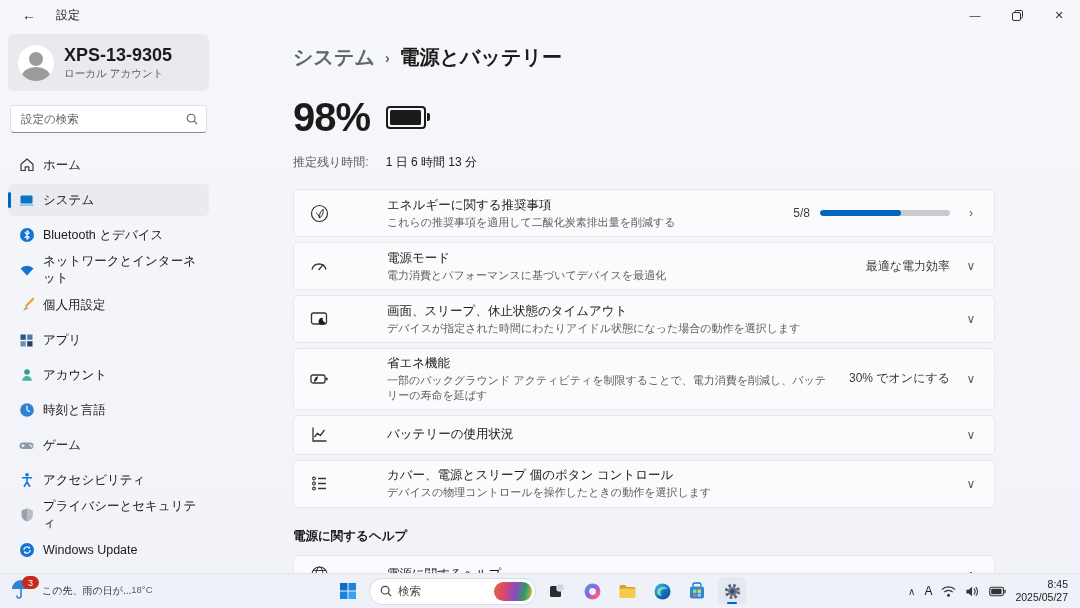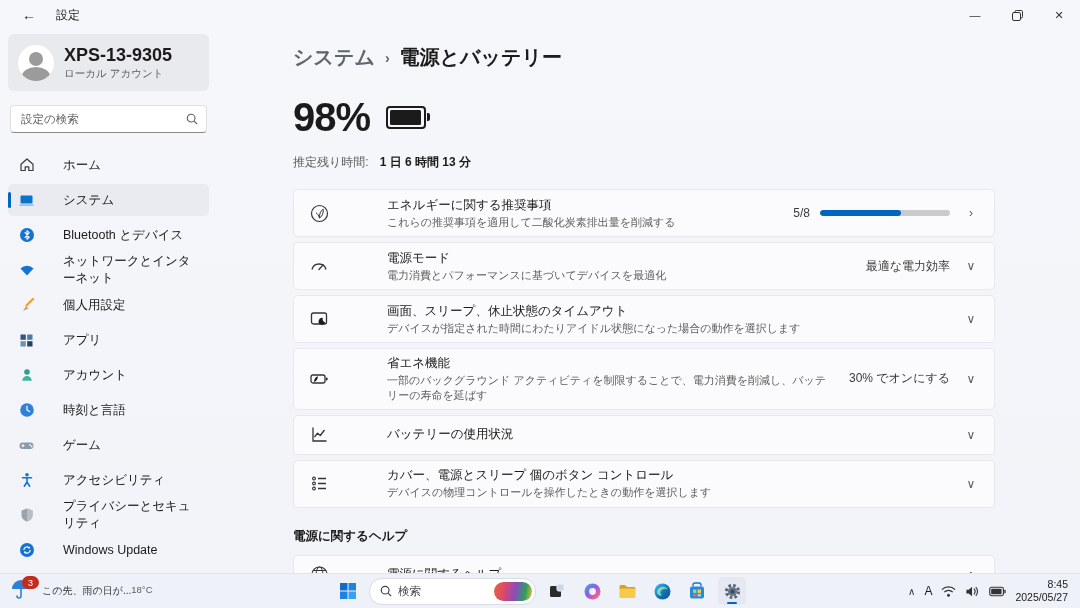--- a/index.html
+++ b/index.html
@@ -21,37 +21,37 @@
   .avatar{width:36px;height:36px;border-radius:50%;background:#fff;position:relative;overflow:hidden;flex:0 0 36px;}
   .avatar:before{content:"";position:absolute;left:11px;top:7px;width:14px;height:14px;border-radius:50%;background:#9b9b9b;}
   .avatar:after{content:"";position:absolute;left:4px;top:22px;width:28px;height:18px;border-radius:50%;background:#9b9b9b;}
   .user-name{font-size:18px;font-weight:bold;line-height:1.3;}
   .user-type{font-size:10.5px;color:#5d5d5d;}
   .searchbox{display:flex;align-items:center;background:#fff;border:1px solid #e0e0e0;border-bottom:1px solid #8a8a8a;
              border-radius:4px;height:26px;padding:0 8px;margin:0 2px 16px 2px;}
   .searchbox input{border:none;outline:none;flex:1;font-size:11.5px;color:#333;background:transparent;font-family:inherit;}
   .searchbox input::placeholder{color:#616161;}
   .nav{display:flex;flex-direction:column;gap:3px;}
-  .nav-item{position:relative;display:flex;align-items:center;gap:28px;height:32px;border-radius:5px;padding:0 10px;font-size:12.5px;color:#1b1b1b;}
+  .nav-item{position:relative;display:flex;align-items:center;gap:8px;height:32px;border-radius:5px;padding:0 10px;font-size:12.5px;color:#1b1b1b;}
   .nav-item.selected{background:#eaebf0;}
   .nav-item.selected:before{content:"";position:absolute;left:0;top:8px;width:3px;height:16px;border-radius:2px;background:#0067c0;}
   .nicon{width:17px;height:17px;display:flex;align-items:center;justify-content:center;flex:0 0 17px;}
 
   
   .main{flex:1;padding:14px 85px 0 78px;box-sizing:border-box;overflow:hidden;}
   .breadcrumb{display:flex;align-items:center;gap:10px;font-size:20px;font-weight:600;margin-bottom:24px;}
   .crumb-parent{color:#60666e;}
   .crumb-sep{color:#60666e;font-size:14px;}
   .battery-hero{display:flex;align-items:center;gap:16px;margin-bottom:14px;}
   .pct{font-size:40px;font-weight:600;letter-spacing:-1px;}
   .bat-big{position:relative;width:36px;height:19px;border:2px solid #1b1b1b;border-radius:4px;}
   .bat-big:before{content:"";position:absolute;left:2px;top:2px;bottom:2px;right:3px;background:#1b1b1b;border-radius:1.5px;}
   .bat-big:after{content:"";position:absolute;right:-6px;top:4.5px;width:3px;height:8px;background:#1b1b1b;border-radius:0 2px 2px 0;}
   .remaining{font-size:12px;color:#5d5d5d;margin-bottom:18px;}
-  .remaining b{color:#1b1b1b;font-weight:700;margin-left:11px;}
+  .remaining b{color:#1b1b1b;font-weight:400;margin-left:17px;}
 
   .card{display:flex;align-items:center;background:#fbfbfd;border:1px solid #e7e8ec;border-radius:5px;
         padding:0 16px 0 14px;margin-bottom:5px;min-height:46px;}
   .card.single{min-height:38px;}
   .ci{width:22px;height:22px;display:flex;align-items:center;justify-content:center;margin-right:16px;flex:0 0 22px;}
   .card-text{flex:1;min-width:0;padding:6px 0;margin-left:41px;}
   .card-title{font-size:12.5px;line-height:1.35;}
   .card-sub{font-size:11px;color:#5d5d5d;line-height:1.35;margin-top:1px;}
   .card-right{display:flex;align-items:center;gap:14px;margin-left:12px;white-space:nowrap;}
   .card-value{font-size:12px;color:#3b3b3b;}

